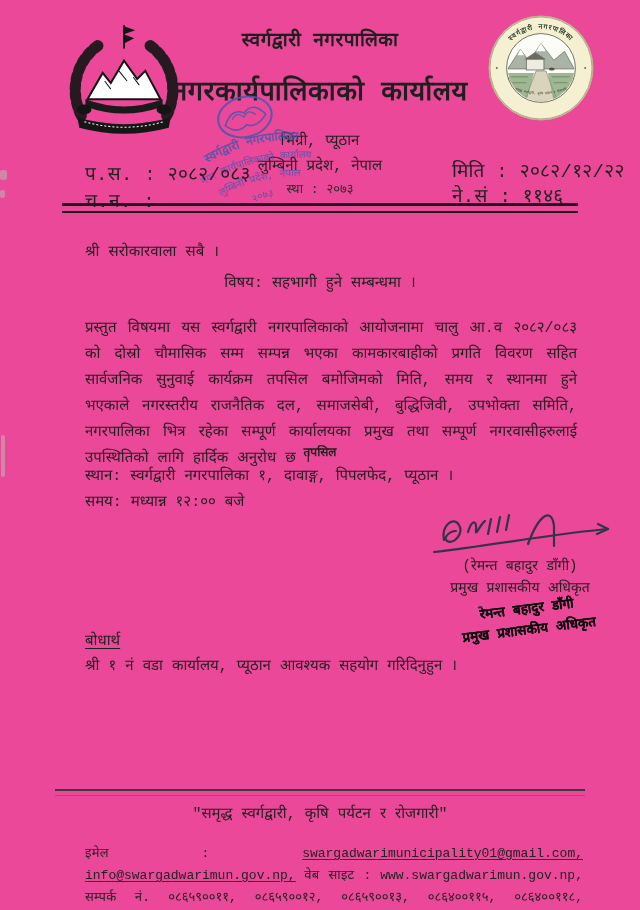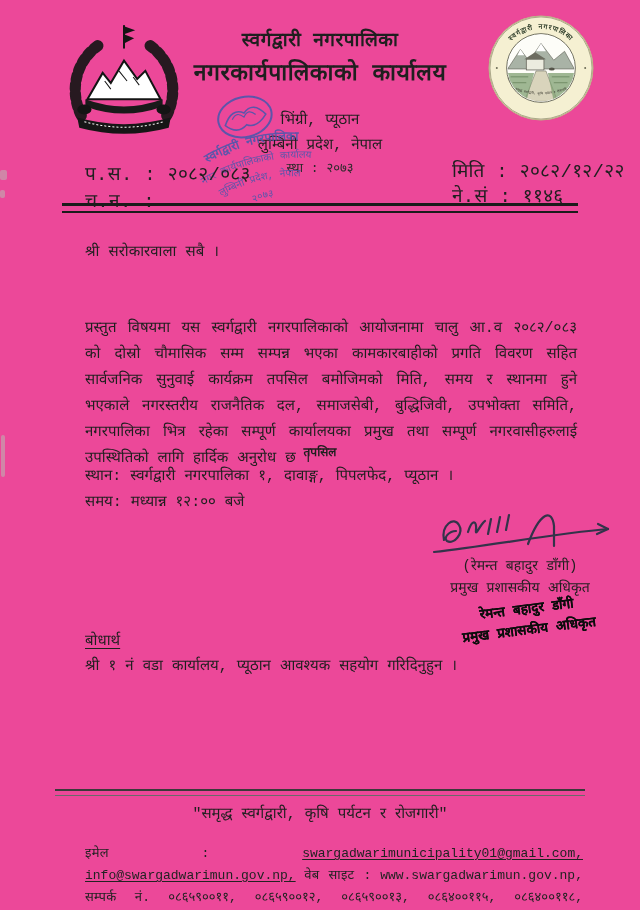--- a/index.html
+++ b/index.html
@@ -11,21 +11,21 @@
     background:#ec4899;
     font-family:Liberation Mono, monospace;
     color:#1f1f1f;
     overflow:hidden;
     padding-left:32px;
   }
   
   .emblem-left{position:absolute;left:60px;top:20px;width:128px;height:118px;}
   .header-center{position:absolute;left:150px;top:26px;width:340px;text-align:center;}
   .muni-name{font-size:19px;font-weight:600;letter-spacing:.5px;}
-  .office-name{font-size:23px;font-weight:700;margin-top:3px;letter-spacing:.5px;}
+  .office-name{font-size:27px;font-weight:700;margin-top:19px;letter-spacing:.5px;}
   .addr1{font-size:15px;margin-top:21px;}
   .addr2{font-size:15px;margin-top:4px;}
   .estd{font-size:13px;margin-top:4px;color:#2a2a2a;}
   .seal-right{position:absolute;left:487px;top:14px;width:108px;height:108px;}
   .blue-stamp{position:absolute;left:180px;top:90px;width:146px;height:124px;opacity:.88;}
   
   .ref{position:absolute;font-size:19px;letter-spacing:.3px;}
   #ps{left:85px;top:160px;}
   #cn{left:85px;top:187px;}
   #miti{left:452px;top:157px;}
@@ -151,20 +151,21 @@
   </svg>
 
   <div class="ref" id="ps">प.स.  :  २०८२/०८३</div>
   <div class="ref" id="cn">च.न.  :</div>
   <div class="ref" id="miti">मिति : २०८२/१२/२२</div>
   <div class="ref" id="nesan">ने.सं : ११४६</div>
 
   <div class="rule-top"></div>
 
   <div class="addressee">श्री सरोकारवाला सबै ।</div>
+  <div class="subject">विषय: सहभागी हुने सम्बन्धमा ।</div>
   <div class="body-text">प्रस्तुत विषयमा यस स्वर्गद्वारी नगरपालिकाको आयोजनामा चालु आ.व २०८२/०८३ को दोस्रो चौमासिक सम्म सम्पन्न भएका कामकारबाहीको प्रगति विवरण सहित सार्वजनिक सुनुवाई कार्यक्रम तपसिल बमोजिमको मिति, समय र स्थानमा हुने भएकाले नगरस्तरीय राजनैतिक दल, समाजसेबी, बुद्धिजिवी, उपभोक्ता समिति, नगरपालिका भित्र रहेका सम्पूर्ण कार्यालयका प्रमुख तथा सम्पूर्ण नगरवासीहरुलाई उपस्थितिको लागि हार्दिक अनुरोध छ ।</div>
 
   <div class="tapasil-head">तपसिल</div>
   <div class="tapasil">
     <div>स्थान: स्वर्गद्वारी नगरपालिका १, दावाङ्ग, पिपलफेद, प्यूठान ।</div>
     <div>समय: मध्यान्न १२:०० बजे</div>
   </div>
 
   <svg class="sig" viewBox="0 0 190 62">
     <g fill="none" stroke="#33334a" stroke-width="2.2" stroke-linecap="round">

